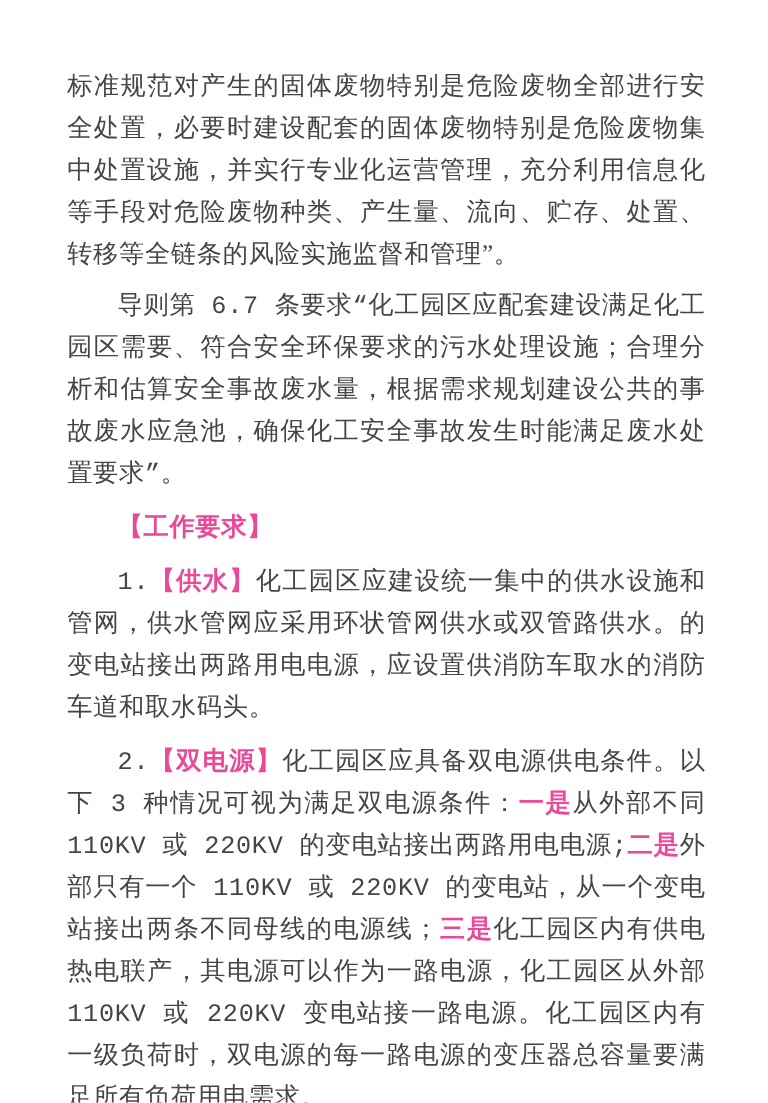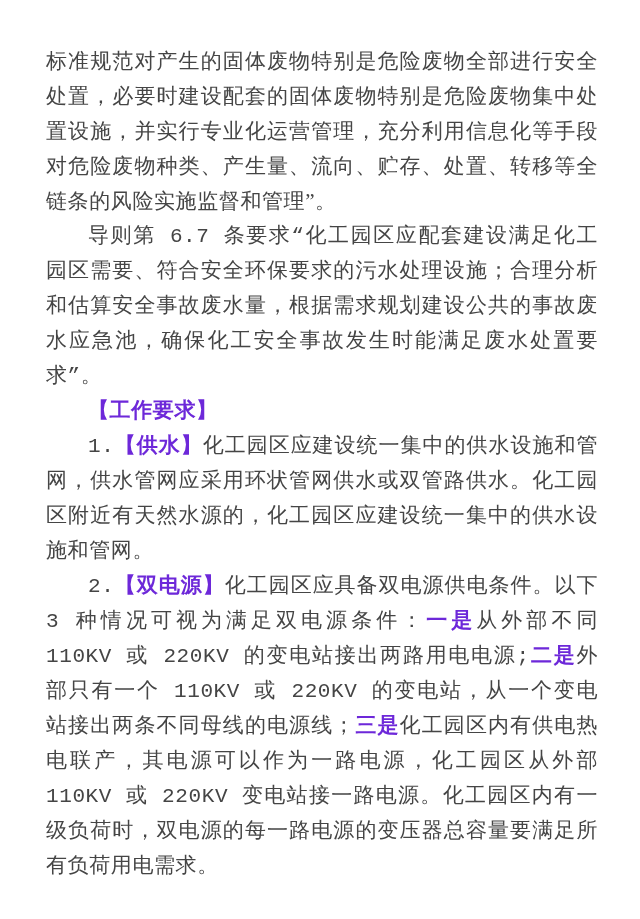--- a/index.html
+++ b/index.html
@@ -11,48 +11,48 @@
     position: relative;
     width: 640px;
     height: 919px;
     box-sizing: border-box;
     background: #ffffff;
     padding: 44px 42px 0 46px;
     overflow: hidden;
     font-family: "Liberation Serif", "DejaVu Serif", serif;
   }
   .doc p {
-    margin: 0;
+    margin: 10px;
     font-size: 21px;
     line-height: 35px;
     color: #454545;
     text-align: justify;
     text-justify: inter-ideograph;
     letter-spacing: 0.6px;
   }
   .doc p.indent {
     text-indent: 2em;
     font-family: Liberation Mono, monospace;
   }
   .doc .b {
     font-weight: 700;
-    color: #6d28d9;
+    color: #ec4899;
   }
 </style>
 </head>
 <body>
 
 <div class="page">
   <div class="doc">
 
     <p><span>标准规范对产生的固体废物特别是危险废物全部进行安全处置，必要时建设配套的固体废物特别是危险废物集中处置设施，并实行专业化运营管理，充分利用信息化等手段对危险废物种类、产生量、流向、贮存、处置、转移等全链条的风险实施监督和管理”。</span></p>
 
     <p class="indent"><span>导则第 6.7 条要求“化工园区应配套建设满足化工园区需要、符合安全环保要求的污水处理设施；合理分析和估算安全事故废水量，根据需求规划建设公共的事故废水应急池，确保化工安全事故发生时能满足废水处置要求”。</span></p>
 
     <p class="indent"><span class="b">【工作要求】</span></p>
 
-    <p class="indent"><span>1.</span><span class="b">【供水】</span><span>化工园区应建设统一集中的供水设施和管网，供水管网应采用环状管网供水或双管路供水。化工园区附近有天然水源的，化工园区应建设统一集中的供水设施和管网。</span></p>
+    <p class="indent"><span>1.</span><span class="b">【供水】</span><span>化工园区应建设统一集中的供水设施和管网，供水管网应采用环状管网供水或双管路供水。的变电站接出两路用电电源，应设置供消防车取水的消防车道和取水码头。</span></p>
 
     <p class="indent"><span>2.</span><span class="b">【双电源】</span><span>化工园区应具备双电源供电条件。以下 3 种情况可视为满足双电源条件：</span><span class="b">一是</span><span>从外部不同 110KV 或 220KV 的变电站接出两路用电电源;</span><span class="b">二是</span><span>外部只有一个 110KV 或 220KV 的变电站，从一个变电站接出两条不同母线的电源线；</span><span class="b">三是</span><span>化工园区内有供电热电联产，其电源可以作为一路电源，化工园区从外部 110KV 或 220KV 变电站接一路电源。化工园区内有一级负荷时，双电源的每一路电源的变压器总容量要满足所有负荷用电需求。</span></p>
 
 
   </div>
 </div>
 
 </body></html>

